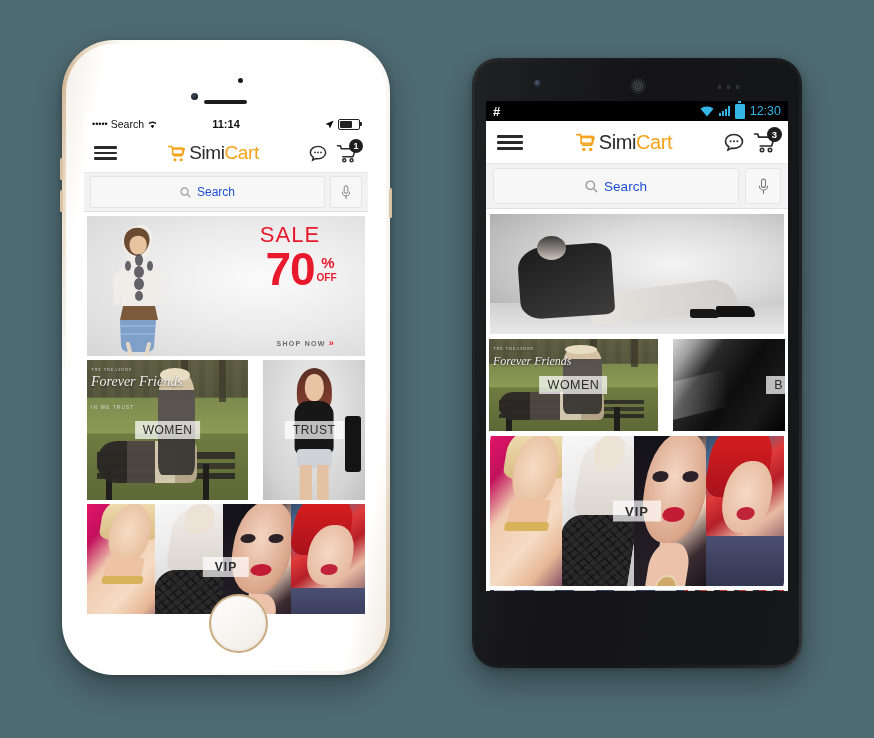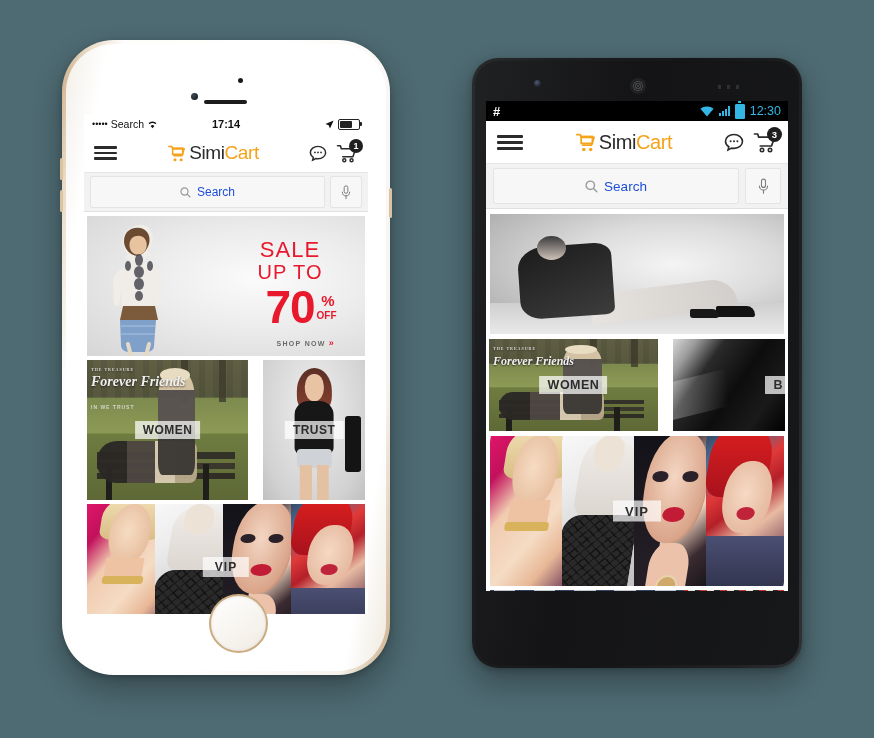--- a/index.html
+++ b/index.html
@@ -144,35 +144,35 @@
   .an-body{height:414px;overflow:hidden;}
 
   
   .sale-banner{
     position:relative;height:140px;margin:4px 3px 4px 3px;overflow:hidden;
     background:radial-gradient(ellipse at 62% 45%,#fbfbfb 0%,#ececec 45%,#d6d6d6 100%);
   }
   .sale-model{
     position:absolute;left:14px;bottom:0;width:86px;height:134px;
   }
-  .sale-text{position:absolute;right:10px;top:23px;width:130px;text-align:center;color:#e8192c;}
+  .sale-text{position:absolute;right:10px;top:8px;width:130px;text-align:center;color:#e8192c;}
   .sale-l1{font-size:22px;letter-spacing:1px;line-height:1;font-family:"Liberation Sans",sans-serif;}
   .sale-l2{font-size:20px;letter-spacing:1px;line-height:1.15;}
   .fifty-wrap{position:relative;display:inline-block;margin-top:2px;}
   .fifty{font-size:46px;font-weight:bold;line-height:.95;letter-spacing:-1px;}
   .pct{position:absolute;right:-20px;top:6px;font-size:15px;font-weight:bold;}
   .off{position:absolute;right:-22px;top:24px;font-size:10px;font-weight:bold;}
   .shopnow{
     position:absolute;right:30px;bottom:8px;color:#6a6a6a;font-size:7px;letter-spacing:1.3px;font-weight:bold;
     display:flex;align-items:center;gap:3px;
   }
   .shopnow b{color:#e8192c;font-size:9px;}
 
   
-  .tiles{display:flex;gap:15px;padding:0 3px;font-weight:bold;}
+  .tiles{display:flex;gap:15px;padding:0 3px;}
   .tile{position:relative;overflow:hidden;}
   .tile-label{
     position:absolute;left:50%;top:50%;transform:translate(-50%,-50%);
     background:rgba(255,255,255,.72);color:#2c2c2c;
     padding:2px 8px;letter-spacing:.5px;white-space:nowrap;
   }
   .ip-tiles .tile-a{width:168px;height:140px;}
   .ip-tiles .tile-b{width:106px;height:140px;}
   .ip-tiles .tile-label{font-size:12px;}
   .an-tiles .tile-a{width:178px;height:92px;}
@@ -313,21 +313,21 @@
         <div class="ios-left">
           <span class="dots">•••••</span>
           <span class="carrier">Search</span>
           <span class="wifi-ios">
             <svg width="11" height="9" viewBox="0 0 11 9">
                 <path d="M5.5 8.2L7.4 5.9a3 3 0 00-3.8 0z" fill="#111"></path>
                 <path d="M5.5 3.1c1.1 0 2.2.4 3 1.1l.9-1.1A6 6 0 005.5 1.6 6 6 0 001.6 3.1l.9 1.1c.8-.7 1.9-1.1 3-1.1z" fill="#111"></path>
               </svg>
           </span>
         </div>
-        <div class="ios-time">17:14</div>
+        <div class="ios-time">11:14</div>
         <div class="ios-right">
           <span class="loc-arrow">
             <svg width="9" height="9" viewBox="0 0 9 9">
                 <path d="M8.6.4L.4 3.9l3.3 1.3 1.3 3.3z" fill="#111"></path>
               </svg>
           </span>
           <span class="batt">
               <i></i>
             </span>
         </div>
@@ -407,21 +407,20 @@
                   <ellipse cx="38" cy="50" rx="5" ry="6"></ellipse>
                 <ellipse cx="38" cy="62" rx="5" ry="6"></ellipse>
                   <ellipse cx="38" cy="74" rx="4" ry="5"></ellipse>
                 <ellipse cx="27" cy="44" rx="3" ry="5"></ellipse>
                   <ellipse cx="49" cy="44" rx="3" ry="5"></ellipse>
               </g>
             </svg>
           </div>
           <div class="sale-text">
             <div class="sale-l1">SALE</div>
-            <div class="sale-l2">UP TO</div>
             <div class="fifty-wrap">
               <span class="fifty">70</span>
               <span class="pct">%</span>
               <span class="off">OFF</span>
             </div>
           </div>
           <div class="shopnow">
             <span>SHOP NOW</span>
             <b>»</b>
           </div>

